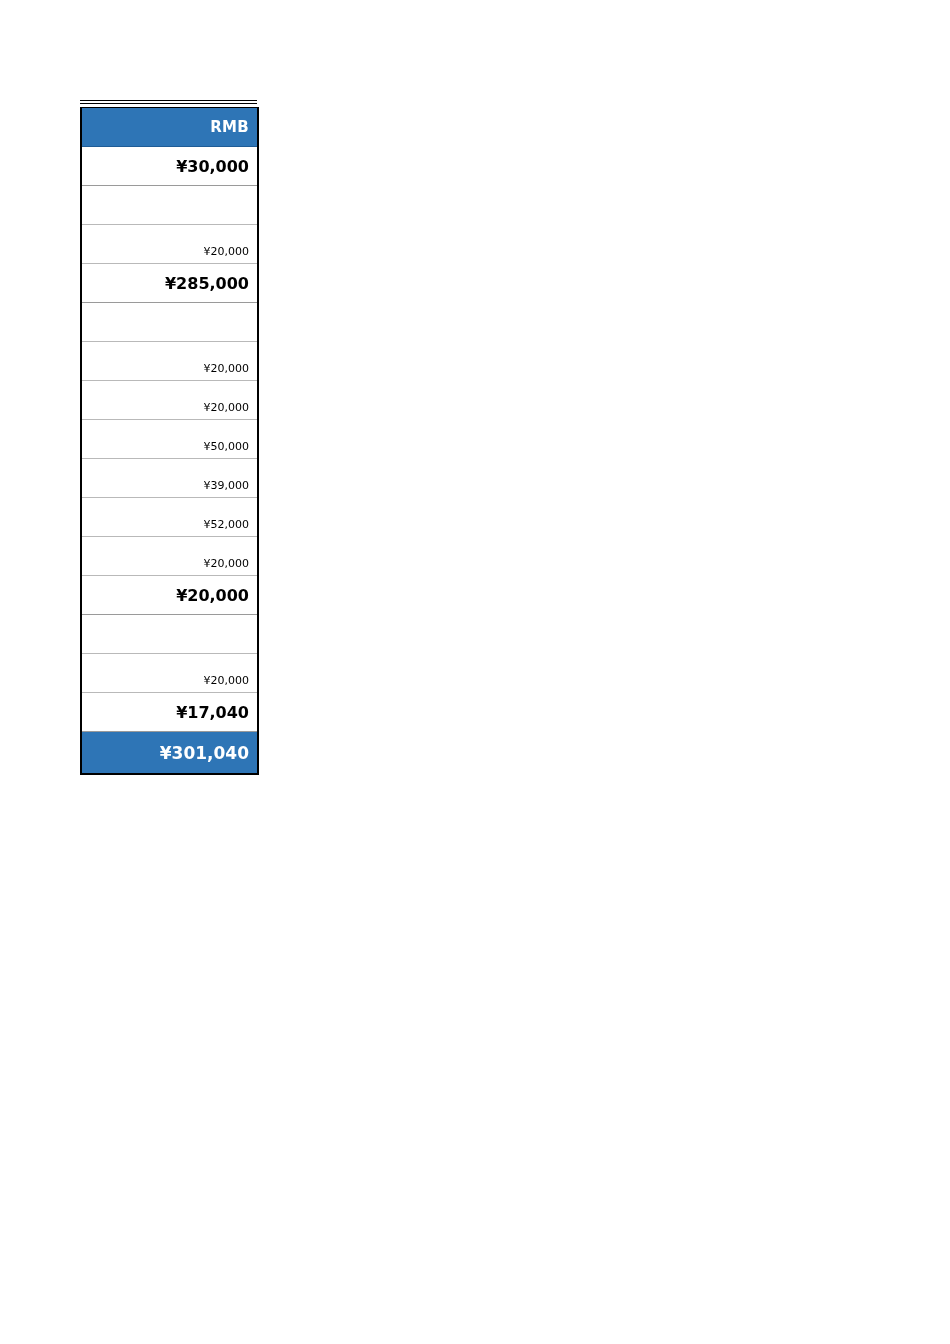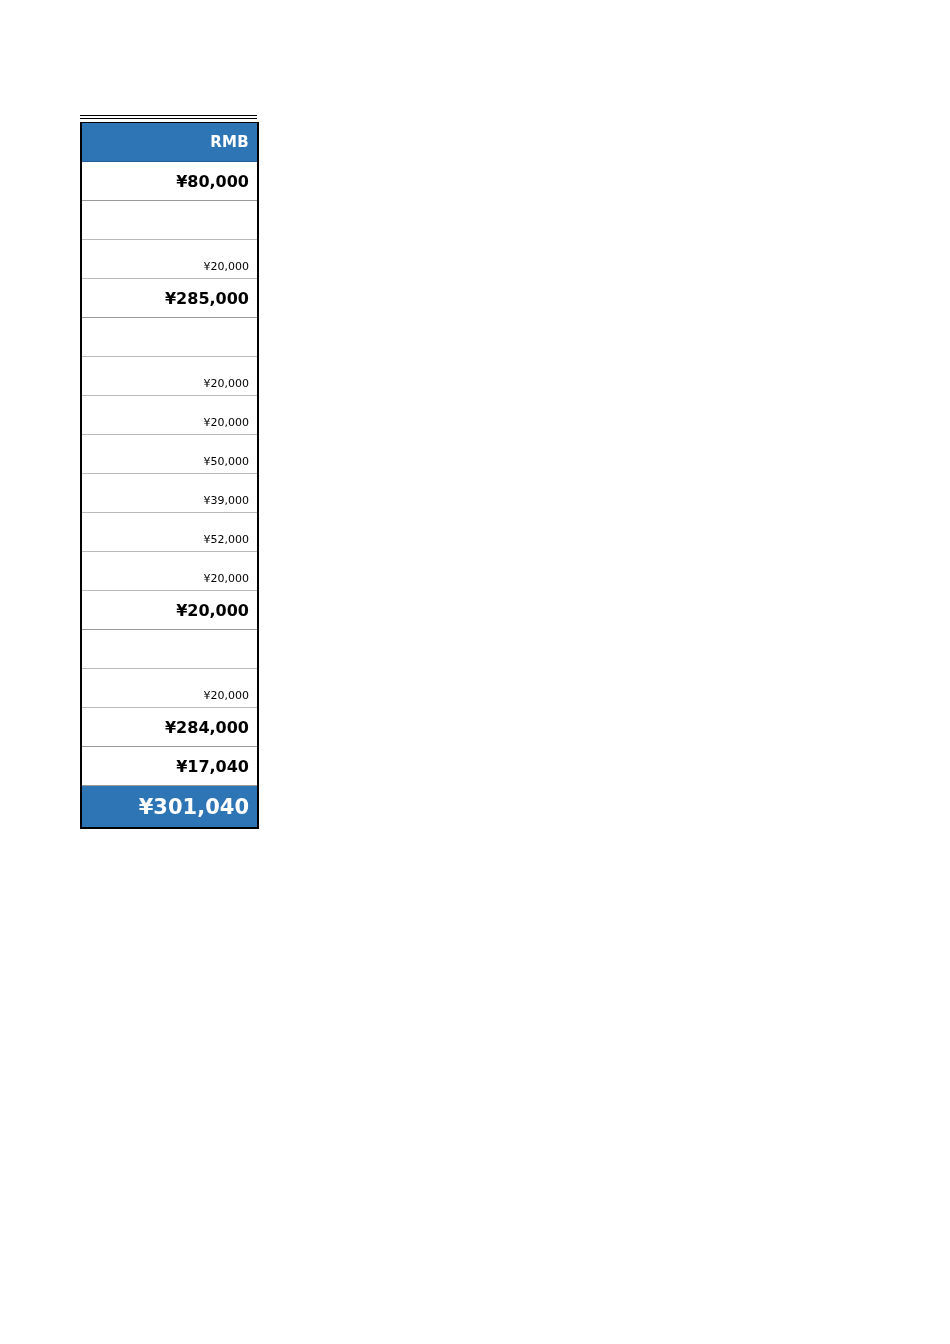--- a/index.html
+++ b/index.html
@@ -11,21 +11,21 @@
     width: 950px;
     height: 1344px;
     position: relative;
     font-family: "DejaVu Sans", "Liberation Sans", sans-serif;
     -webkit-font-smoothing: antialiased;
   }
 
   #sheet {
     position: absolute;
     left: 80px;
-    top: 115px;
+    top: 100px;
     width: 179px;
   }
 
   
   .top-rule {
     width: 177px;
     height: 0;
     border-top: 1px solid #000000;
     margin-bottom: 2px;
   }
@@ -87,21 +87,21 @@
     height: 39px;
     align-items: flex-end;
     padding-bottom: 5px;
   }
 
   
   .row.grand {
     background: #2e75b6;
     color: #ffffff;
     font-weight: bold;
-    font-size: 21px;
+    font-size: 17px;
     height: 41px;
     border-bottom: none;
   }
 
   .cell {
     text-align: right;
     white-space: nowrap;
   }
 </style>
 </head>
@@ -110,21 +110,21 @@
 <div id="sheet">
   <div class="top-rule"></div>
   <div class="top-rule-2"></div>
 
   <div class="table">
     <div class="row header">
       <span class="cell">RMB</span>
     </div>
 
     <div class="row bold">
-      <span class="cell">¥80,000</span>
+      <span class="cell">¥30,000</span>
     </div>
     <div class="row detail">
       <span class="cell"></span>
     </div>
     <div class="row detail">
       <span class="cell">¥20,000</span>
     </div>
     <div class="row bold">
       <span class="cell">¥285,000</span>
     </div>
@@ -152,22 +152,19 @@
     <div class="row bold">
       <span class="cell">¥20,000</span>
     </div>
     <div class="row detail">
       <span class="cell"></span>
     </div>
     <div class="row detail">
       <span class="cell">¥20,000</span>
     </div>
     <div class="row bold">
-      <span class="cell">¥284,000</span>
-    </div>
-    <div class="row bold">
       <span class="cell">¥17,040</span>
     </div>
     <div class="row grand">
       <span class="cell">¥301,040</span>
     </div>
   </div>
 </div>
 
 </body></html>

